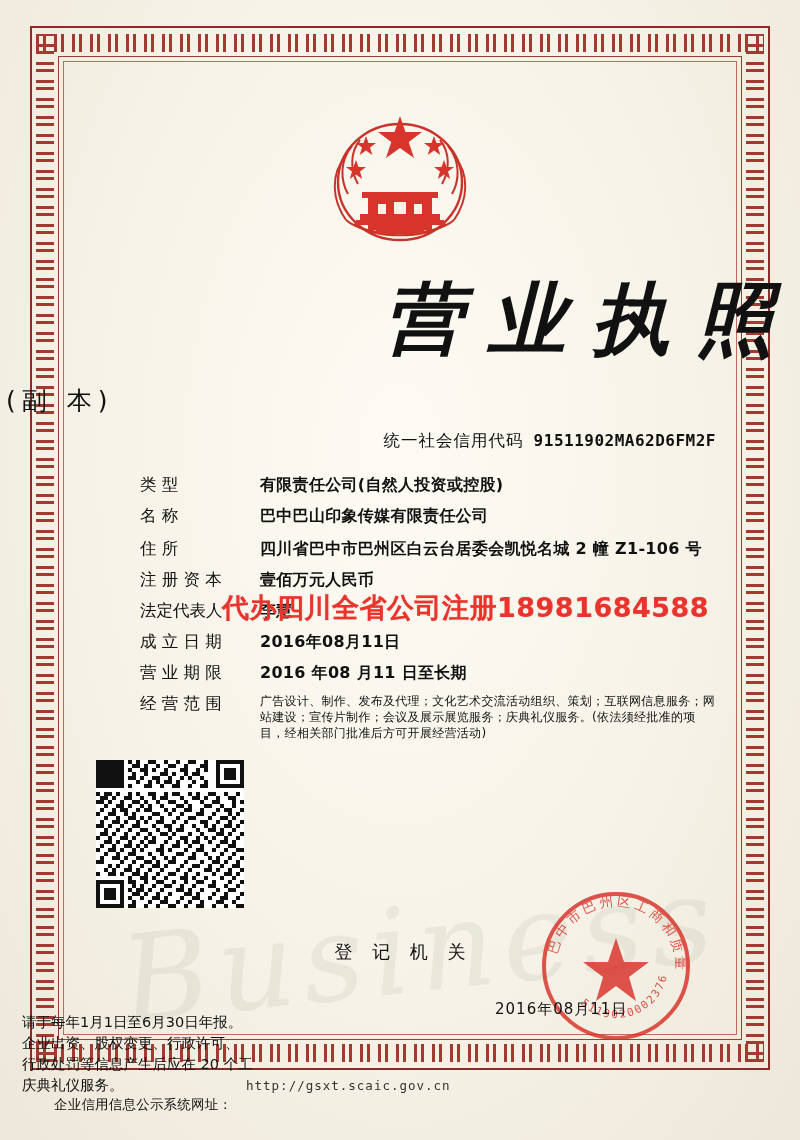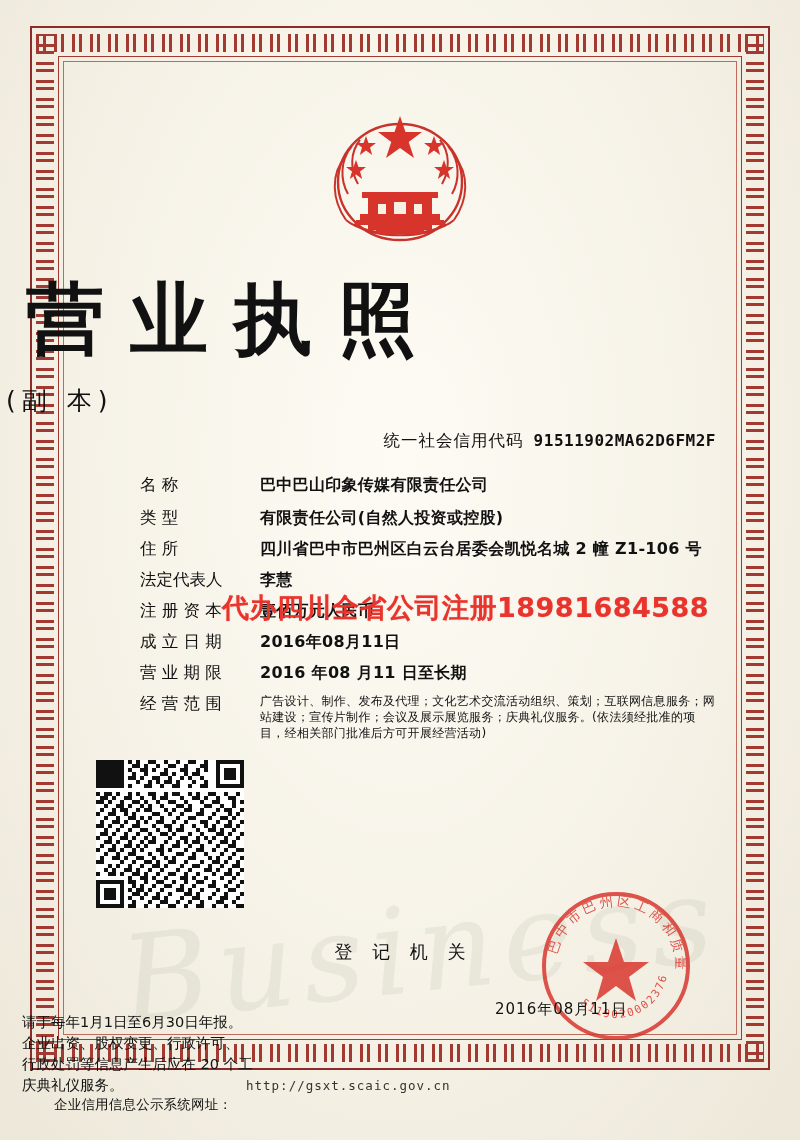--- a/index.html
+++ b/index.html
@@ -58,26 +58,27 @@
   }
 
   
   .emblem{
     position:absolute;left:0;right:0;top:96px;
     display:flex;justify-content:center;
   }
   
   .title{
     position:absolute;left:0;right:0;top:268px;
-    text-align:left;
+    text-align:right;
     font-family:"DejaVu Sans","Liberation Sans",sans-serif;
     font-size:78px;letter-spacing:26px;
     font-weight:700;
     color:#111;
     text-indent:26px;
+    font-style:italic;
   }
   .subtitle{
     position:absolute;left:0;right:0;top:384px;
     text-align:left;font-size:25px;color:#111;letter-spacing:6px;
     text-indent:6px;
   }
   .credit-line{
     position:absolute;right:84px;top:430px;
     font-size:16.5px;color:#111;letter-spacing:1px;
     white-space:nowrap;
@@ -226,39 +227,39 @@
   </div>
 
   <div class="title">营业执照</div>
   <div class="subtitle">(副 本)</div>
 
   <div class="credit-line">
     <span>统一社会信用代码</span><span class="code">91511902MA62D6FM2F</span>
   </div>
 
   <div class="fields">
+    <div class="row tight">
+      <div class="lab">类      型</div>
+      <div class="val bold">有限责任公司(自然人投资或控股)</div>
+    </div>
     <div class="row">
       <div class="lab">名      称</div>
       <div class="val bold">巴中巴山印象传媒有限责任公司</div>
-    </div>
-    <div class="row tight">
-      <div class="lab">类      型</div>
-      <div class="val bold">有限责任公司(自然人投资或控股)</div>
     </div>
     <div class="row tight">
       <div class="lab">住      所</div>
       <div class="val bold">四川省巴中市巴州区白云台居委会凯悦名城 2 幢 Z1-106 号</div>
     </div>
     <div class="row tight">
+      <div class="lab">注 册 资 本</div>
+      <div class="val bold">壹佰万元人民币</div>
+    </div>
+    <div class="row tight">
       <div class="lab">法定代表人</div>
       <div class="val bold">李慧</div>
-    </div>
-    <div class="row tight">
-      <div class="lab">注 册 资 本</div>
-      <div class="val bold">壹佰万元人民币</div>
     </div>
     <div class="row tight">
       <div class="lab">成 立 日 期</div>
       <div class="val bold">2016年08月11日</div>
     </div>
     <div class="row tight">
       <div class="lab">营 业 期 限</div>
       <div class="val bold">2016 年08 月11 日至长期</div>
     </div>
     <div class="row scope">

